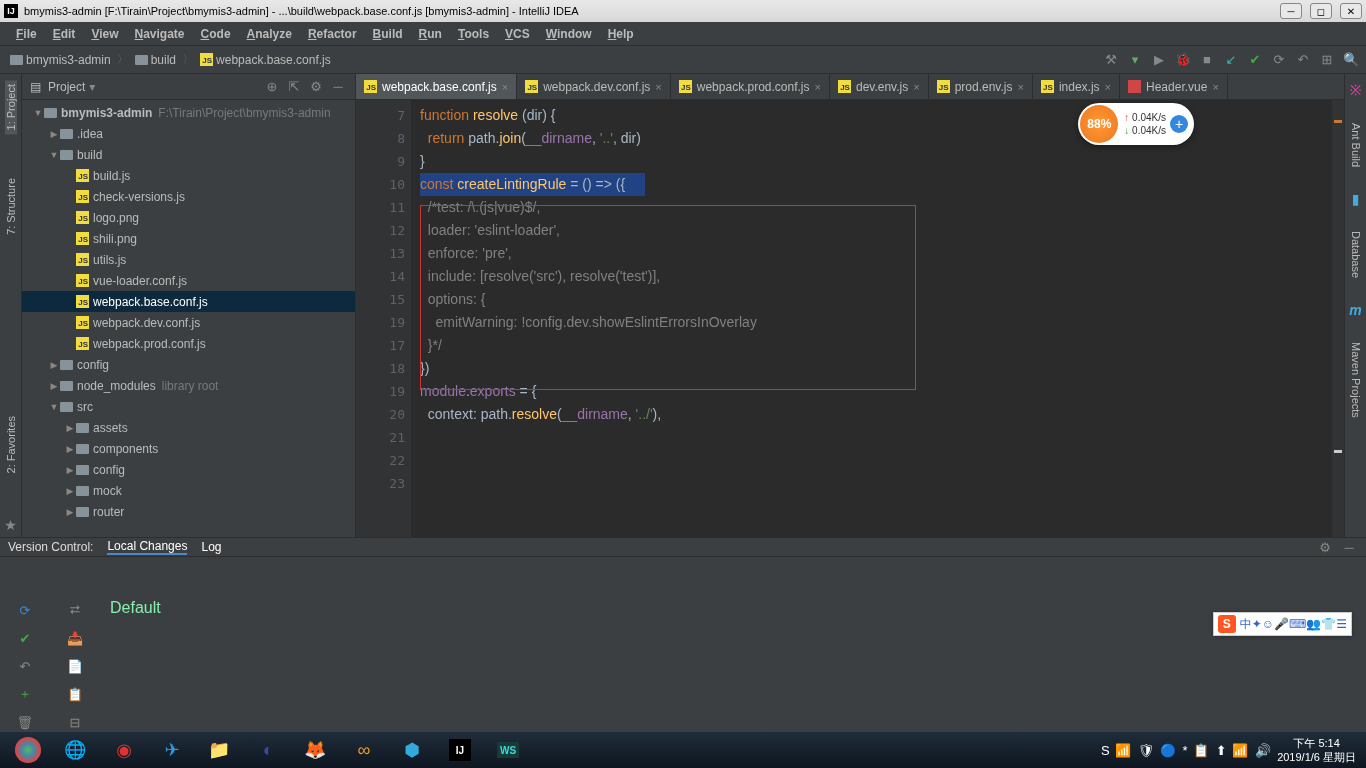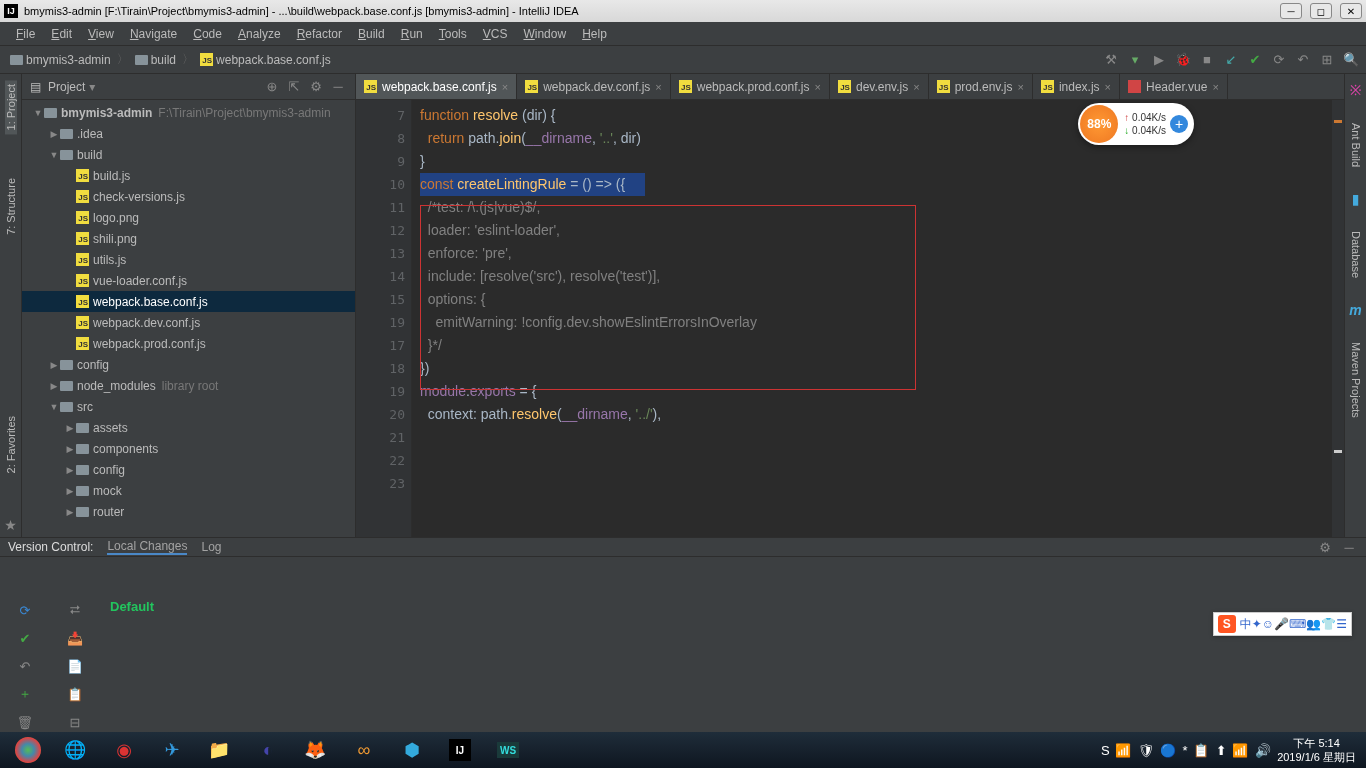--- a/index.html
+++ b/index.html
@@ -5,21 +5,21 @@
 * { margin: 0; padding: 0; box-sizing: border-box; font-family: "Segoe UI", Arial, sans-serif; }
 body { background: #2b2b2b; color: #a9b7c6; font-size: 12px; overflow: hidden; width: 1366px; height: 768px; position: relative; }
 
 
 .titlebar { height: 22px; background: linear-gradient(#e8e8e8, #d8d8d8); display: flex; align-items: center; padding: 0 4px; color: #000; font-size: 11px; }
 .titlebar .app-icon { width: 14px; height: 14px; background: #000; color: #fff; display: inline-flex; align-items: center; justify-content: center; font-weight: bold; font-size: 9px; margin-right: 6px; }
 .titlebar .win-controls { margin-left: auto; display: flex; gap: 8px; }
 .titlebar .win-btn { width: 22px; height: 16px; border: 1px solid #888; border-radius: 3px; display: inline-flex; align-items: center; justify-content: center; font-size: 10px; background: #e8e8e8; cursor: pointer; }
 
 
-.menubar { height: 24px; background: #3c3f41; display: flex; align-items: center; padding: 0 8px; border-bottom: 1px solid #2d2d2d; }
+.menubar { height: 24px; background: #3c3f41; display: flex; align-items: center; padding: 0 8px; border-bottom: 1px solid #2d2d2d; font-weight: bold; }
 .menubar span { color: #bbbbbb; padding: 0 8px; cursor: pointer; font-size: 12px; }
 .menubar span u { text-decoration: underline; }
 
 
 .navrow { height: 28px; background: #3c3f41; display: flex; align-items: center; padding: 0 6px; border-bottom: 1px solid #2d2d2d; }
 .breadcrumb { display: flex; align-items: center; gap: 2px; color: #bbbbbb; font-size: 12px; }
 .breadcrumb .crumb { display: flex; align-items: center; gap: 3px; padding: 0 4px; }
 .breadcrumb .sep { color: #666; }
 .dir-icon { width: 13px; height: 10px; background: #87939a; display: inline-block; border-radius: 1px; }
 .js-icon { width: 13px; height: 13px; background: #f1dd3f; color: #333; font-size: 8px; display: inline-flex; align-items: flex-end; justify-content: flex-end; font-weight: bold; padding: 0 1px 1px 0; }
@@ -68,27 +68,27 @@
 .com { color: #808080; }
 .id { color: #9876aa; }
 .hl-line { background: #214283; display: inline-block; padding-right: 20px; }
 .red-box { position: absolute; border: 1px solid #c33; pointer-events: none; }
 .err-marker { position: absolute; right: 0; top: 0; width: 12px; bottom: 0; background: #313335; }
 .err-m { position: absolute; right: 2px; width: 8px; height: 3px; background: #cc7832; }
 
 
 .bottom-panel { height: 195px; background: #3c3f41; border-top: 1px solid #2d2d2d; display: flex; flex-direction: column; gap: 36px; }
 .bp-tabs { height: 22px; display: flex; align-items: center; padding: 0 8px; border-bottom: 1px solid #2d2d2d; font-size: 12px; gap: 14px; }
-.bp-tab { color: #a3a3a3; cursor: pointer; }
+.bp-tab { color: #ffffff; cursor: pointer; }
 .bp-tab:first-child { color: #ddd; }
 .bp-tools { margin-left: auto; display: flex; gap: 6px; }
 .bp-body { flex: 1; display: flex; }
 .bp-side { width: 50px; display: flex; flex-direction: column; align-items: center; justify-content: flex-start; gap: 10px; padding: 8px 0; }
 .bp-content { flex: 1; padding: 6px 10px; }
-.bp-default { color: #22c55e; font-weight: bold; font-size: 13px; }
+.bp-default { color: #86efac; font-weight: normal; font-size: 16px; }
 
 
 .bottom-stripe { height: 22px; background: #3c3f41; border-top: 1px solid #2d2d2d; display: flex; align-items: center; padding: 0 6px; font-size: 11px; }
 
 
 .ide-status { height: 20px; background: #3c3f41; border-top: 1px solid #2d2d2d; }
 
 
 .taskbar { position: absolute; bottom: 0; left: 0; right: 0; height: 36px; background: linear-gradient(#1f2d3a, #0e1620); display: flex; align-items: center; padding: 0 4px; }
 .task-icon { width: 44px; height: 30px; display: inline-flex; align-items: center; justify-content: center; font-size: 18px; cursor: pointer; margin: 0 2px; border-radius: 2px; }

